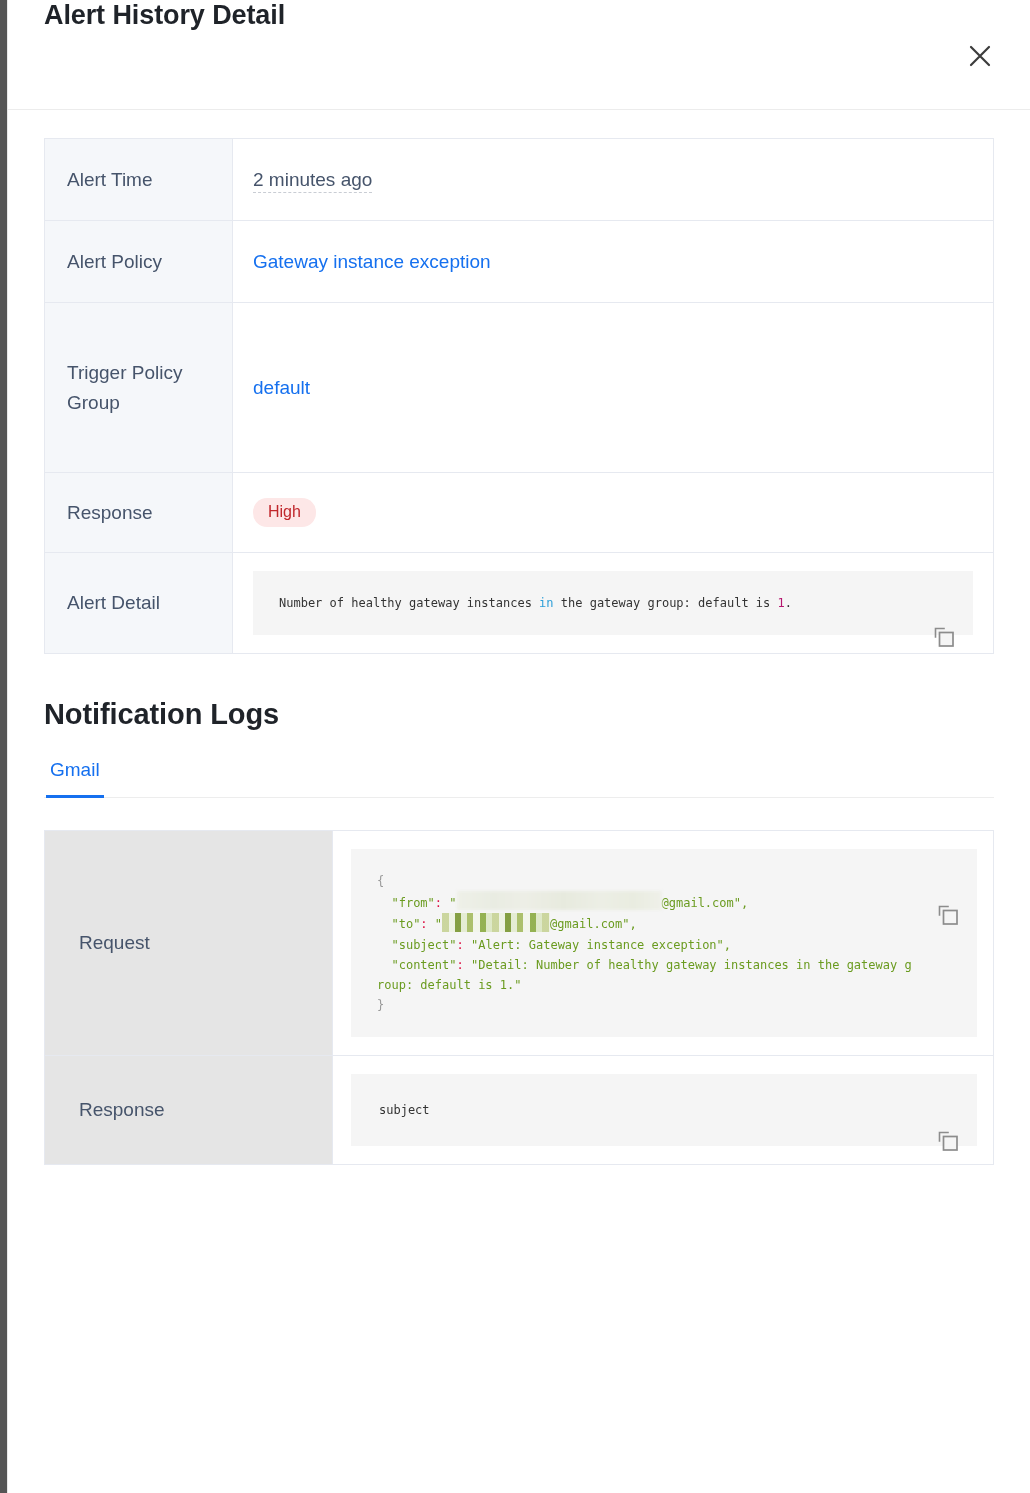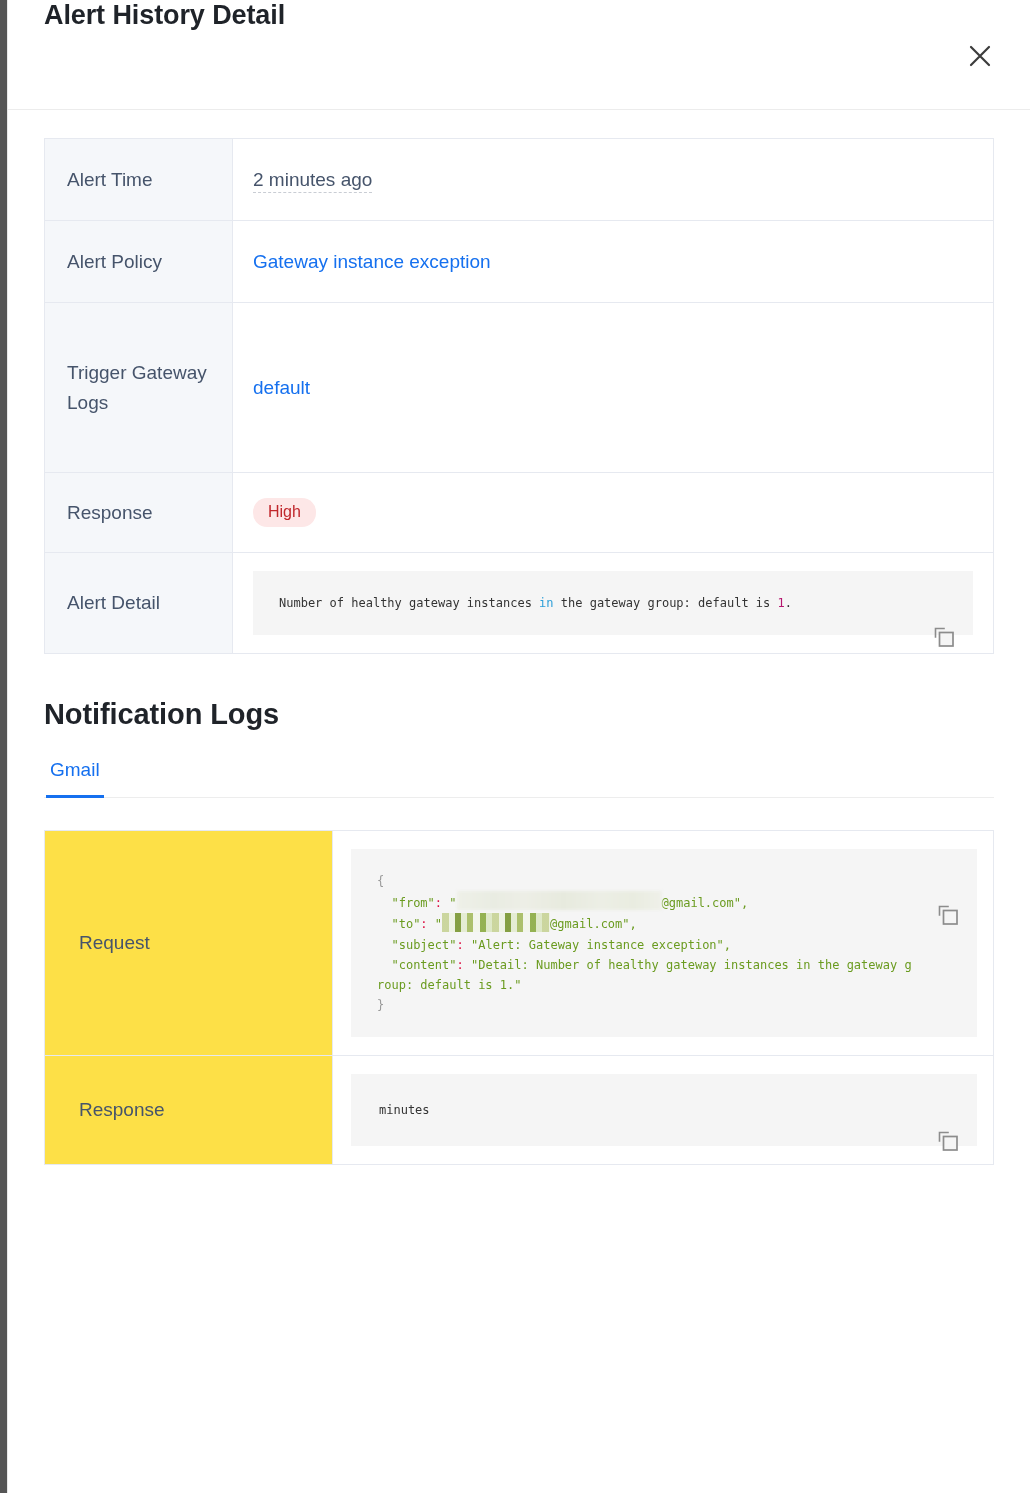--- a/index.html
+++ b/index.html
@@ -186,21 +186,21 @@
     width: 100%;
     margin-top: 32px;
     border: 1px solid #e6e9f0;
     border-collapse: collapse;
     table-layout: fixed;
   }
   .logs-table tr { border-bottom: 1px solid #e6e9f0; }
   .logs-table tr:last-child { border-bottom: none; }
   .logs-label {
     width: 288px;
-    background: #fde047;
+    background: #e5e5e5;
     border-right: 1px solid #e6e9f0;
     padding: 20px 34px;
     font-size: 19px;
     color: #46546b;
     vertical-align: middle;
   }
   .logs-value {
     padding: 18px 16px 18px 18px;
     background: #ffffff;
     vertical-align: middle;
@@ -237,21 +237,21 @@
             <span class="time-text">2 minutes ago</span>
           </td>
         </tr>
         <tr class="row-policy">
           <td class="desc-label">Alert Policy</td>
           <td class="desc-value">
             <a class="link">Gateway instance exception</a>
           </td>
         </tr>
         <tr class="row-trigger">
-          <td class="desc-label">Trigger Gateway Logs</td>
+          <td class="desc-label">Trigger Policy Group</td>
           <td class="desc-value">
             <a class="link">default</a>
           </td>
         </tr>
         <tr class="row-severity">
           <td class="desc-label">Response</td>
           <td class="desc-value">
             <span class="sev-badge">High</span>
           </td>
         </tr>
@@ -289,21 +289,21 @@
               <svg width="26" height="26" viewBox="0 0 26 26">
                 <path d="M4.5 3.5 L13 3.5 M4.5 3.5 L4.5 12" stroke="#8c8c8c" stroke-width="1.6" fill="none" stroke-linecap="square"></path>
                 <rect x="8.5" y="7.5" width="13.5" height="13.5" stroke="#8c8c8c" stroke-width="1.7" fill="#f5f5f5"></rect>
               </svg>
             </span></div>
           </td>
         </tr>
         <tr>
           <td class="logs-label">Response</td>
           <td class="logs-value">
-            <div class="code-wrap resp-code"><span class="tok-plain">minutes</span><span class="copy-icon">
+            <div class="code-wrap resp-code"><span class="tok-plain">subject</span><span class="copy-icon">
               <svg width="26" height="26" viewBox="0 0 26 26">
                 <path d="M4.5 3.5 L13 3.5 M4.5 3.5 L4.5 12" stroke="#8c8c8c" stroke-width="1.6" fill="none" stroke-linecap="square"></path>
                 <rect x="8.5" y="7.5" width="13.5" height="13.5" stroke="#8c8c8c" stroke-width="1.7" fill="#f5f5f5"></rect>
               </svg>
             </span></div>
           </td>
         </tr>
       </tbody>
     </table>
 

